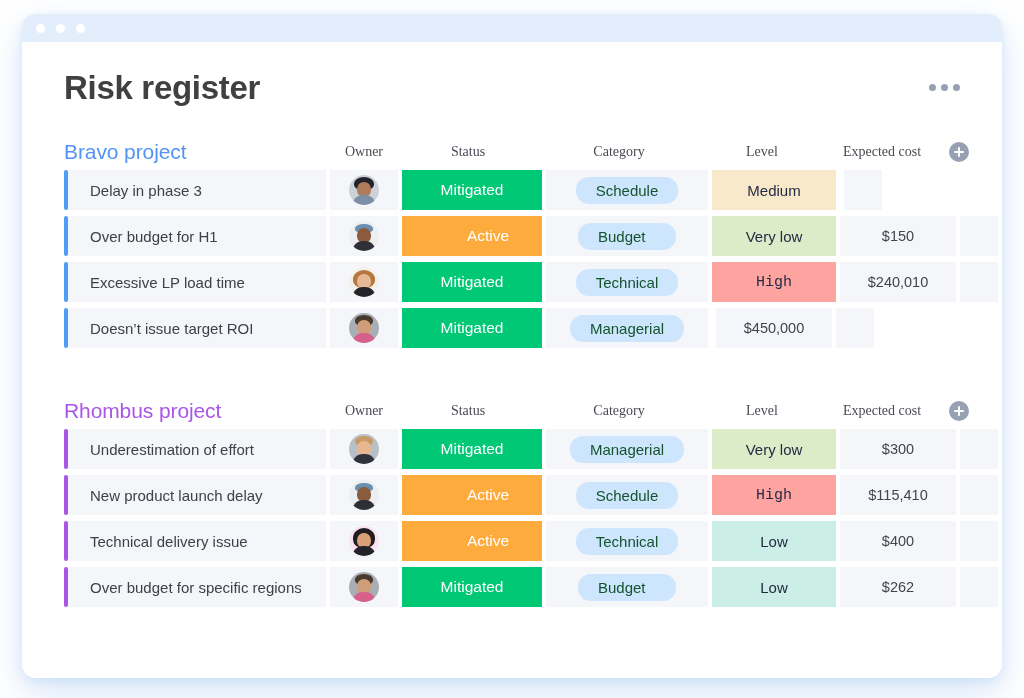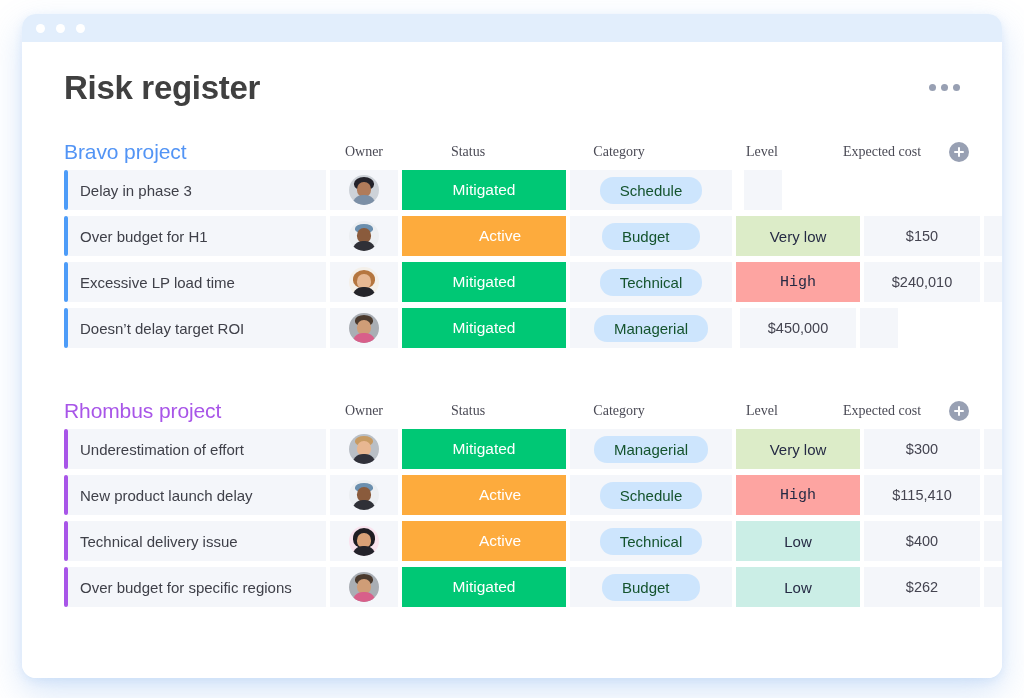--- a/index.html
+++ b/index.html
@@ -160,31 +160,31 @@
     align-items: center;
     justify-content: center;
     font-size: 14.5px;
     color: #444450;
     flex: 0 0 auto;
   }
 
   .cell-title {
     width: 258px;
     justify-content: flex-start;
-    padding-left: 12px;
+    padding-left: 22px;
     font-size: 15px;
     color: #3f4049;
     margin-left: 0px;
     white-space: nowrap;
     overflow: hidden;
   }
   .gap { width: 4px; flex: 0 0 auto; }
 
   .cell-owner  { width: 68px; }
-  .cell-status { width: 164px; font-size: 15.5px; color: #ffffff; }
+  .cell-status { width: 140px; font-size: 15.5px; color: #ffffff; }
   .cell-cat    { width: 162px; }
   .cell-level  { width: 124px; font-size: 15px; color: #252a44; }
   .cell-cost   { width: 116px; }
   .cell-empty  { width: 38px; }
 
   .st-mitigated { background: #00c875 !important; }
   .st-active    { background: #fdab3d !important; padding-left: 32px; }
 
   .lv-medium   { background: #f7e9c9 !important; }
   .lv-verylow  { background: #dcecc8 !important; }
@@ -268,20 +268,21 @@
                 <span class="body" style="background:#7b8fa6"></span>
               </span>
             </div>
             <div class="gap"></div>
             <div class="cell cell-status st-mitigated">Mitigated</div>
             <div class="gap"></div>
             <div class="cell cell-cat">
               <span class="pill">Schedule</span>
             </div>
             <div class="gap"></div>
+            <div class="cell cell-level lv-medium">Medium</div>
             <div class="gap"></div>
             <div class="gap"></div>
             <div class="cell cell-empty"></div>
           </div>
 
           <div class="row">
             <div class="accent accent-blue"></div>
             <div class="cell cell-title">Over budget for H1</div>
             <div class="gap"></div>
             <div class="cell cell-owner">
@@ -327,21 +328,21 @@
             <div class="gap"></div>
             <div class="cell cell-level lv-high">High</div>
             <div class="gap"></div>
             <div class="cell cell-cost">$240,010</div>
             <div class="gap"></div>
             <div class="cell cell-empty"></div>
           </div>
 
           <div class="row">
             <div class="accent accent-blue"></div>
-            <div class="cell cell-title">Doesn’t delay target ROI</div>
+            <div class="cell cell-title">Doesn’t issue target ROI</div>
             <div class="gap"></div>
             <div class="cell cell-owner">
               <span class="avatar">
                 <span class="bg" style="background:#a9aeb4"></span>
                 <span class="hair" style="left:6px;top:2px;width:18px;height:11px;background:#4a3a2e"></span>
                 <span class="face" style="background:#cf9d77"></span>
                 <span class="body" style="background:#d85f8a"></span>
               </span>
             </div>
             <div class="gap"></div>

